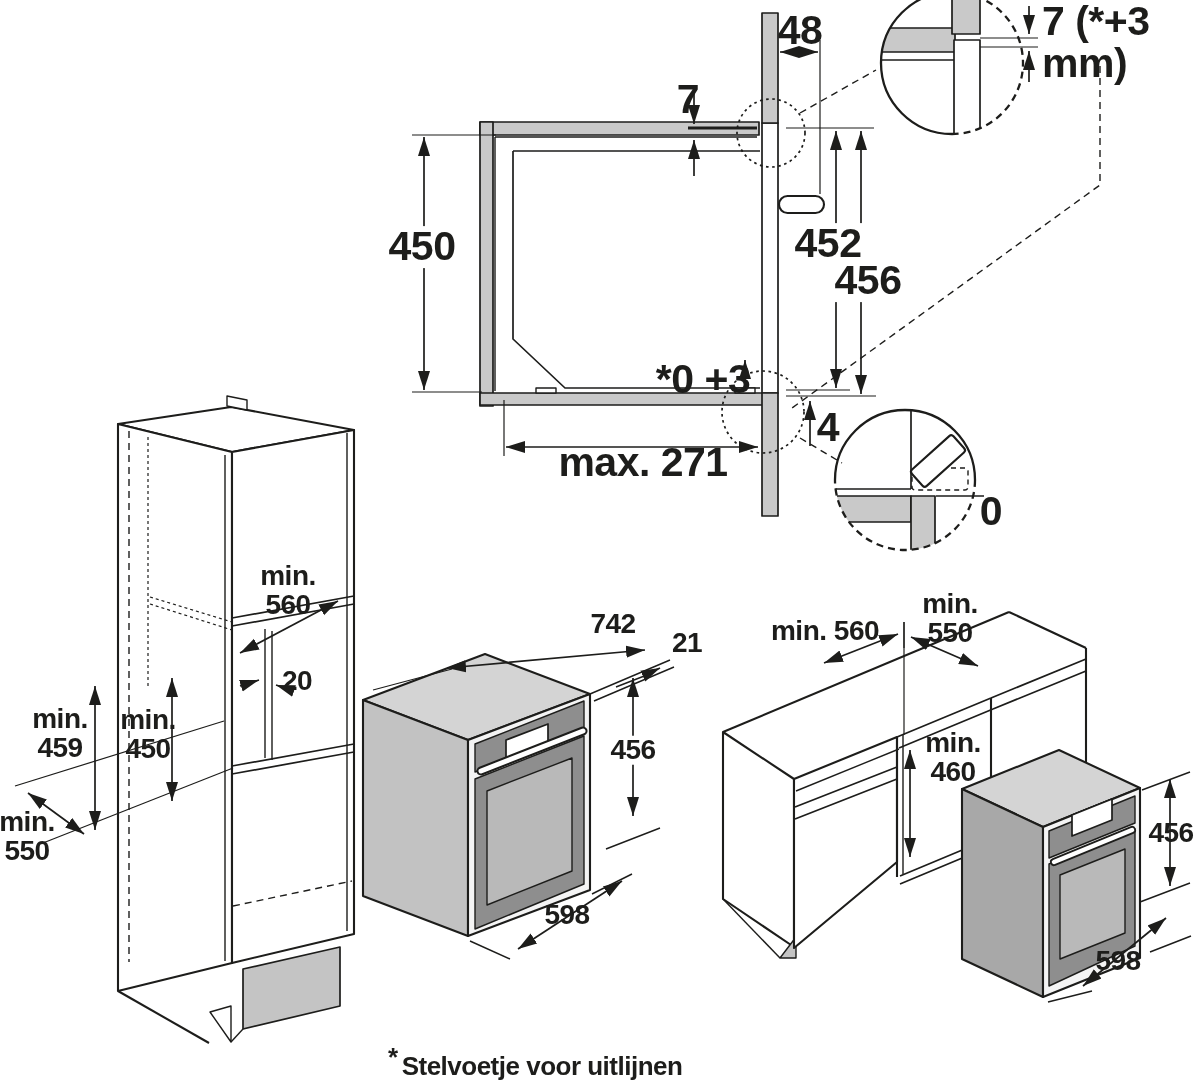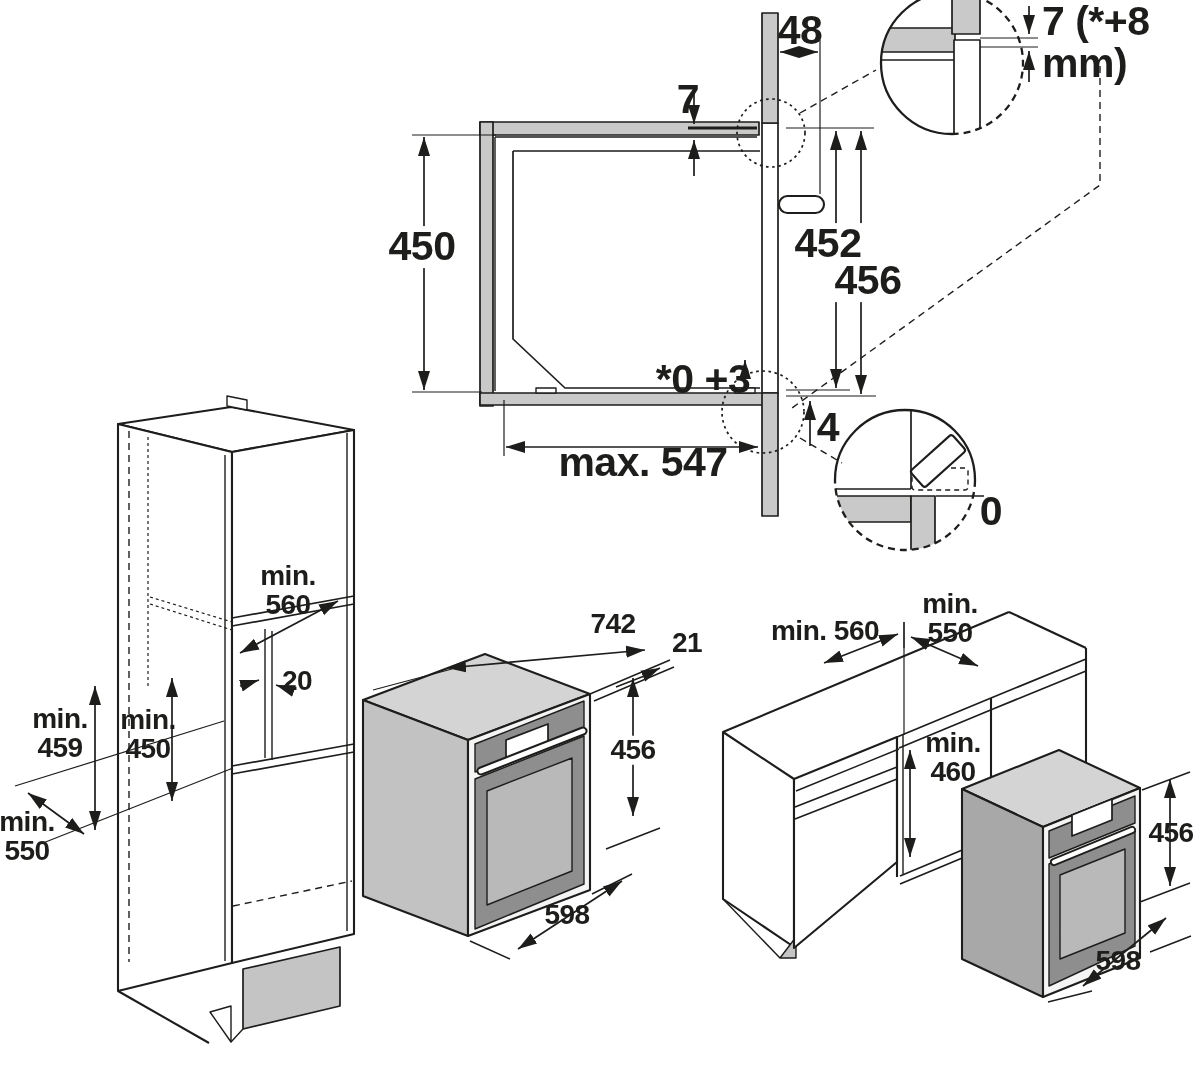--- a/index.html
+++ b/index.html
@@ -233,27 +233,27 @@
     <line class="s w16" x1="1170" y1="779" x2="1170" y2="886" marker-start="url(#ah)" marker-end="url(#ah)"></line>
     <path class="s w13" d="M1142,790 L1190,772 M1140,902 L1190,883"></path>
 
     <line class="s w16" x1="1083" y1="986" x2="1166" y2="918" marker-start="url(#ah)" marker-end="url(#ah)"></line>
     <path class="s w13" d="M1048,1002 L1092,991 M1150,952 L1191,936"></path>
   </g>
 </svg>
 
   <div class="dim" style="left:688px; top:100px;">7</div>
   <div class="dim" style="left:800px; top:31px;">48</div>
-  <div class="dim la" style="left:1042px; top:43px;">7 (*+8 mm)</div>
+  <div class="dim la" style="left:1042px; top:43px;">7 (*+3 mm)</div>
   <div class="dim bg" style="left:422px; top:247px;">450</div>
   <div class="dim bg" style="left:828px; top:244px;">452</div>
   <div class="dim bg" style="left:868px; top:281px;">456</div>
   <div class="dim" style="left:703px; top:380px;">*0 +3</div>
   <div class="dim" style="left:828px; top:428px;">4</div>
-  <div class="dim" style="left:643px; top:463px;">max. 547</div>
+  <div class="dim" style="left:643px; top:463px;">max. 271</div>
   <div class="dim" style="left:991px; top:512px;">0</div>
 
   <div class="dim s28" style="left:288px; top:591px;">min.
 560</div>
   <div class="dim s28" style="left:297px; top:681px;">20</div>
   <div class="dim s28" style="left:60px; top:734px;">min.
 459</div>
   <div class="dim s28" style="left:148px; top:735px;">min.
 450</div>
   <div class="dim s28" style="left:27px; top:837px;">min.
@@ -265,14 +265,17 @@
   <div class="dim s28" style="left:567px; top:915px;">598</div>
 
   <div class="dim s28" style="left:825px; top:631px;">min. 560</div>
   <div class="dim s28" style="left:950px; top:619px;">min.
 550</div>
   <div class="dim s28" style="left:953px; top:758px;">min.
 460</div>
   <div class="dim s28" style="left:1171px; top:833px;">456</div>
   <div class="dim s28" style="left:1118px; top:961px;">598</div>
 
+  <div class="fn" style="left:388px; top:1042px;">
+    <span class="star">*</span><span>Stelvoetje voor uitlijnen</span>
+  </div>
 
 </div>
 
 </body></html>

